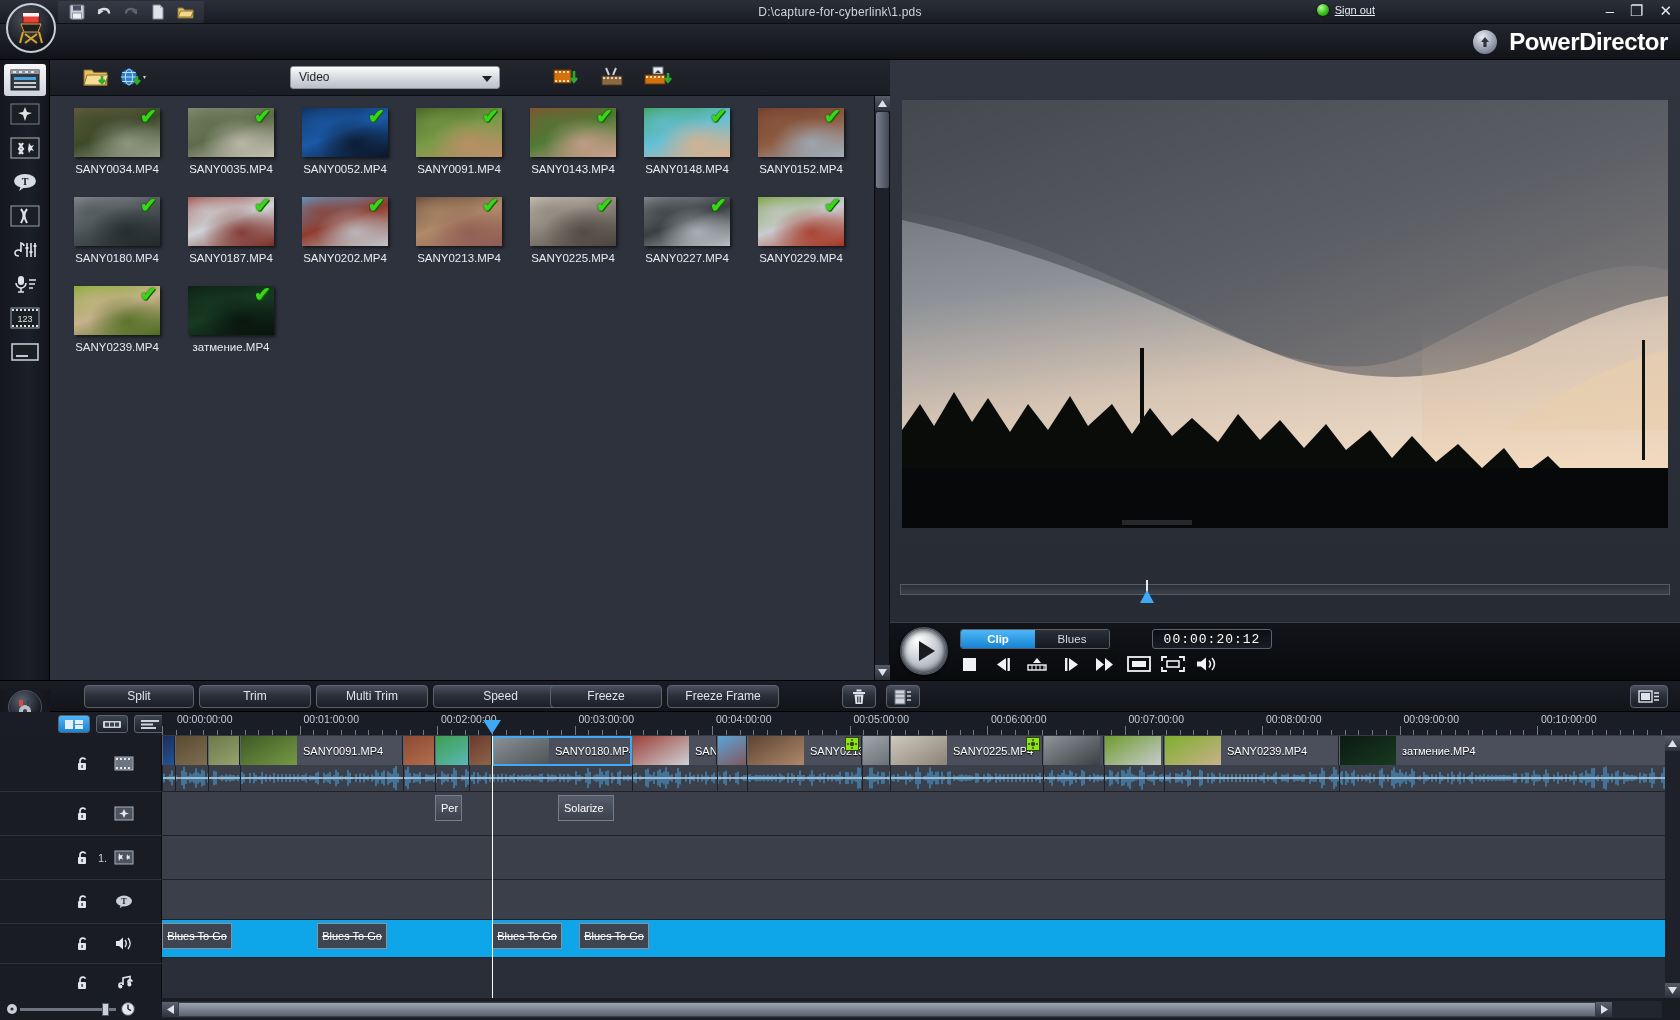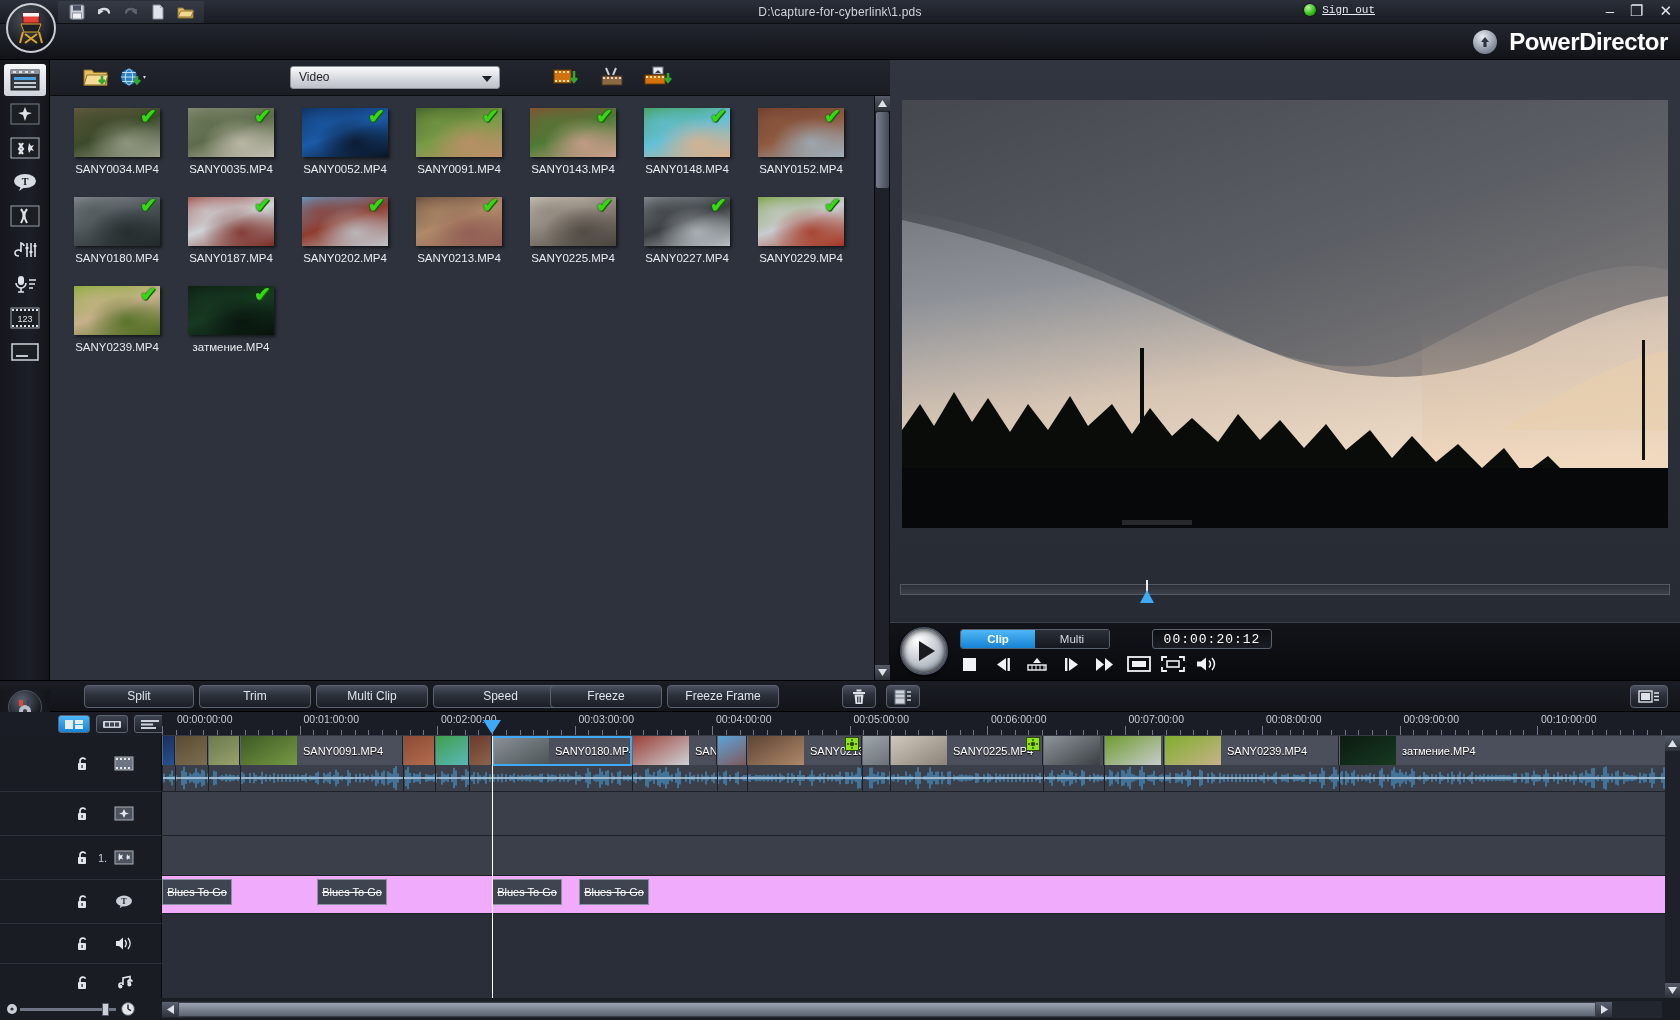--- a/index.html
+++ b/index.html
@@ -21,21 +21,21 @@
   }
   .title-path {
     position: absolute; left: 0; top: 0; width: 1680px; height: 24px;
     line-height: 24px; text-align: center; font-size: 12px; color: #cfd4dd;
     letter-spacing: .2px;
   }
   .quickbar { position: absolute; left: 58px; top: 1px; height: 22px; display: flex; align-items: center; gap: 9px;
     padding: 0 10px; background: linear-gradient(180deg,#353a45,#262a33); border-radius: 2px;}
   .qi { width: 18px; height: 18px; display: flex; align-items: center; justify-content: center; cursor: pointer; }
   .qi svg { display: block; }
-  .signout { position: absolute; right: 305px; top: 4px; display: flex; align-items: center; gap: 6px; font-family: Liberation Mono, monospace; }
+  .signout { position: absolute; right: 305px; top: 4px; display: flex; align-items: center; gap: 6px; }
   .signout .dot {
     width: 12px; height: 12px; border-radius: 50%;
     background: radial-gradient(circle at 35% 30%, #bcf49a, #35c21a 55%, #0f6b06);
     box-shadow: 0 0 2px #000;
   }
   .signout .lbl { font-size: 11px; color: #e6ebf2; text-decoration: underline; cursor: pointer; }
   .wctrls { position: absolute; right: 8px; top: 2px; display: flex; gap: 16px; align-items: center; }
   .wctrls span { font-size: 15px; color: #e3e7ee; cursor: pointer; line-height: 18px; }
 
   
@@ -714,21 +714,21 @@
         <div class="tri"></div>
       </div>
     </div>
 
     <div class="pv-controls">
       <div class="play-big">
         <span class="tri"></span>
       </div>
       <div class="seg">
         <div class="on">Clip</div>
-        <div>Multi</div>
+        <div>Blues</div>
       </div>
       <div class="tcbox">00:00:20:12</div>
 
       <div class="transport">
         <div class="tbtn">
           <svg width="15" height="15" viewBox="0 0 15 15">
               <rect x="1" y="1" width="13" height="13" fill="#f0f2f5"></rect>
             </svg>
         </div>
         <div class="tbtn">
@@ -778,21 +778,21 @@
               <path d="M13 4.5 q3 3.5 0 7 M16 2 q5 6 0 12" stroke="#f0f2f5" stroke-width="1.5" fill="none"></path>
             </svg>
         </div>
       </div>
     </div>
   </div>
 
   <div class="editbar">
     <div class="ebtn" style="left:84px;width:110px">Split</div>
     <div class="ebtn" style="left:199px;width:112px">Trim</div>
-    <div class="ebtn" style="left:316px;width:112px">Multi Clip</div>
+    <div class="ebtn" style="left:316px;width:112px">Multi Trim</div>
     <div class="ebtn" style="left:433px;width:135px">Speed</div>
     <div class="ebtn" style="left:550px;width:112px">Freeze</div>
     <div class="ebtn" style="left:667px;width:112px">Freeze Frame</div>
     <div class="ebtn-icon" style="left:842px">
       <svg width="14" height="16" viewBox="0 0 14 16">
           <rect x="4.5" y="0.5" width="5" height="2" fill="#dfe3e9"></rect>
           <rect x="1" y="3" width="12" height="2" fill="#dfe3e9"></rect>
           <path d="M2.5 5.5 h9 l-1 9.5 h-7 Z" fill="#dfe3e9"></path>
           <g stroke="#4a5058">
             <path d="M5.5 7.5 v6 M7 7.5 v6 M8.5 7.5 v6"></path>
@@ -1210,23 +1210,27 @@
           <div style="position: absolute; left: 470px; bottom: 0px; width: 1px; height: 26px; background: rgb(29, 32, 39);"></div>
           <div style="position: absolute; left: 555px; bottom: 0px; width: 1px; height: 26px; background: rgb(29, 32, 39);"></div>
           <div style="position: absolute; left: 585px; bottom: 0px; width: 1px; height: 26px; background: rgb(29, 32, 39);"></div>
           <div style="position: absolute; left: 700px; bottom: 0px; width: 1px; height: 26px; background: rgb(29, 32, 39);"></div>
           <div style="position: absolute; left: 728px; bottom: 0px; width: 1px; height: 26px; background: rgb(29, 32, 39);"></div>
           <div style="position: absolute; left: 881px; bottom: 0px; width: 1px; height: 26px; background: rgb(29, 32, 39);"></div>
           <div style="position: absolute; left: 942px; bottom: 0px; width: 1px; height: 26px; background: rgb(29, 32, 39);"></div>
           <div style="position: absolute; left: 1002px; bottom: 0px; width: 1px; height: 26px; background: rgb(29, 32, 39);"></div>
           <div style="position: absolute; left: 1177px; bottom: 0px; width: 1px; height: 26px; background: rgb(29, 32, 39);"></div>
         </div>
+        <div class="track" style="height: 44px; background: rgb(58, 63, 74);">
+          <div class="effclip" style="left: 273px; width: 27px;">Per</div>
+          <div class="effclip" style="left: 396px; width: 56px;">Solarize</div>
+        </div>
         <div class="track" style="height: 44px; background: rgb(58, 63, 74);"></div>
         <div class="track" style="height: 40px; background: rgb(58, 63, 74);"></div>
-        <div class="track" style="height: 38px; background: #f0abfc;">
+        <div class="track" style="height: 38px; background: #0ea5e9;">
           <div class="audclip" style="left: 0px; width: 70px;"><span>Blues To Go</span></div>
           <div class="audclip" style="left: 155px; width: 70px;"><span>Blues To Go</span></div>
           <div class="audclip" style="left: 330px; width: 70px;"><span>Blues To Go</span></div>
           <div class="audclip" style="left: 417px; width: 70px;"><span>Blues To Go</span></div>
         </div>
         <div class="playhead-line" style="left: 330px; height: 262px;"></div>
       </div>
 
     <div class="tl-scroll-r">
       <div class="arrow">

